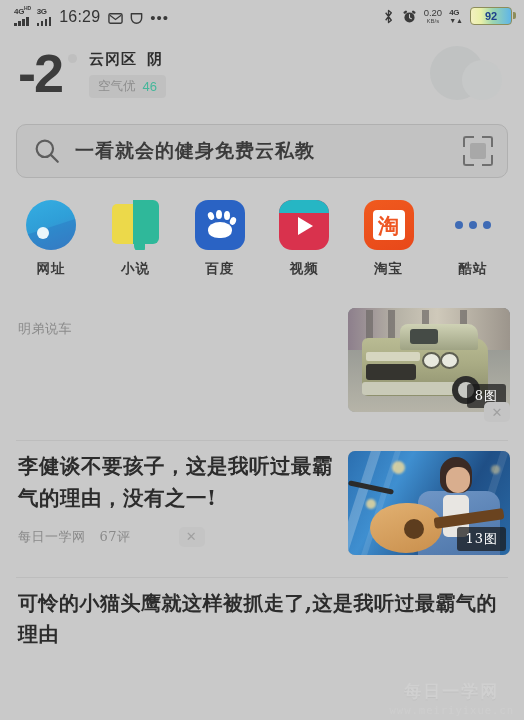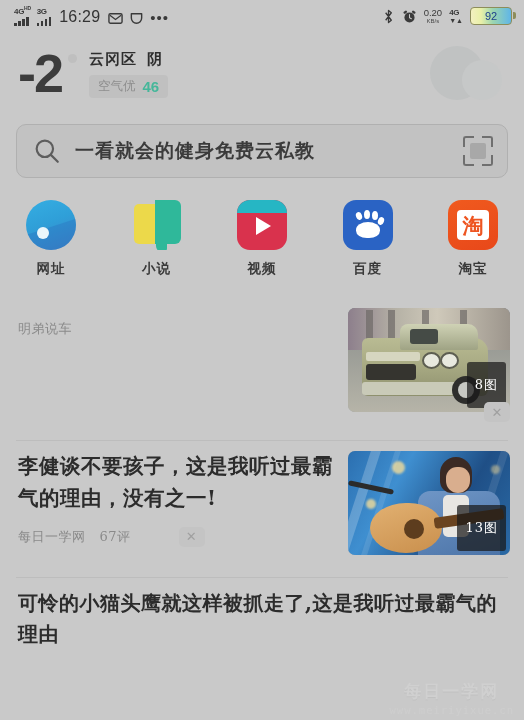--- a/index.html
+++ b/index.html
@@ -52,21 +52,21 @@
   .kbs span { font-size: 6px; color: #4a4a4a; }
   .batt {
     width: 40px; height: 16px; border: 1.5px solid #8d8d5a; border-radius: 4px;
     position: relative; display: flex; align-items: center; justify-content: center;
     background: linear-gradient(90deg,#f3f0c0 0%, #e9f0a8 25%, #9bd5b0 55%, #5fb6e8 100%);
   }
   .batt:after {
     content:""; position: absolute; right: -5px; top: 4px; width: 3px; height: 7px;
     background: #8d8d5a; border-radius: 0 2px 2px 0;
   }
-  .batt b { font-size: 11px; color: #1d3f8c; font-weight: normal; }
+  .batt b { font-size: 11px; color: #1d3f8c; font-weight: bold; }
 
   
   .weather {
     height: 86px;
     padding: 6px 20px 0 18px;
     display: flex;
     align-items: flex-start;
     position: relative;
   }
   .temp {
@@ -93,21 +93,21 @@
   .aqi {
     margin-top: 6px;
     display: inline-flex;
     align-items: center;
     gap: 7px;
     background: #c0c0c0;
     border-radius: 4px;
     padding: 3px 9px;
   }
   .aqi .lbl { font-size: 12.5px; color: #8e8e8e; }
-  .aqi .val { font-size: 15px; color: #45b79a; font-weight: bold; }
+  .aqi .val { font-size: 13px; color: #45b79a; font-weight: normal; }
   .cloud {
     position: absolute; right: 22px; top: 14px;
     width: 72px; height: 54px;
   }
   .cloud .c1 {
     position: absolute; left: 0; top: 0; width: 54px; height: 54px;
     background: #c0c2c2; border-radius: 50%;
   }
   .cloud .c2 {
     position: absolute; right: 0; top: 14px; width: 40px; height: 40px;
@@ -236,21 +236,21 @@
     overflow: hidden;
     background: #9aa0a0;
   }
   .badge {
     position: absolute;
     right: 4px;
     bottom: 4px;
     background: rgba(25,25,25,0.72);
     color: #fff;
     font-size: 13px;
-    padding: 14px 8px;
+    padding: 3px 8px;
     border-radius: 3px;
     letter-spacing: 1px;
     font-family: "DejaVu Serif", "Liberation Serif", serif;
   }
   .closebtn {
     width: 26px; height: 20px;
     border-radius: 5px;
     background: #c4c4c4;
     display: inline-flex; align-items: center; justify-content: center;
     color: #a0a0a0; font-size: 13px; line-height: 1;
@@ -441,49 +441,57 @@
     <div class="app">
       <span class="app-icon ic-novel">
         <span class="pg1"></span>
           <span class="pg2"></span>
           <span class="tail"></span>
       </span>
       <span class="app-label">小说</span>
     </div>
 
     <div class="app">
-      <span class="app-icon ic-video">
-        <span class="band"></span>
-          <span class="tri"></span>
-      </span>
-      <span class="app-label">视频</span>
-    </div>
-
-    <div class="app">
       <span class="app-icon ic-baidu">
         <span class="paw">
             <i class="p1"></i>
             <i class="p2"></i>
             <i class="p3"></i>
             <i class="p4"></i>
             <i class="pad"></i>
           </span>
       </span>
       <span class="app-label">百度</span>
     </div>
 
     <div class="app">
+      <span class="app-icon ic-video">
+        <span class="band"></span>
+          <span class="tri"></span>
+      </span>
+      <span class="app-label">视频</span>
+    </div>
+
+    <div class="app">
       <span class="app-icon ic-tb">
         <span class="sq">
             <span class="ch">淘</span>
           </span>
       </span>
       <span class="app-label">淘宝</span>
     </div>
 
+    <div class="app">
+      <span class="app-icon ic-more">
+        <i></i>
+          <i></i>
+          <i></i>
+      </span>
+      <span class="app-label">酷站</span>
+    </div>
   </div>
 
   <div class="feed">
 
     <div class="news" style="min-height:128px;">
       <div class="news-main">
         <div class="news-meta">
           <span>明弟说车</span>
         </div>
       </div>

